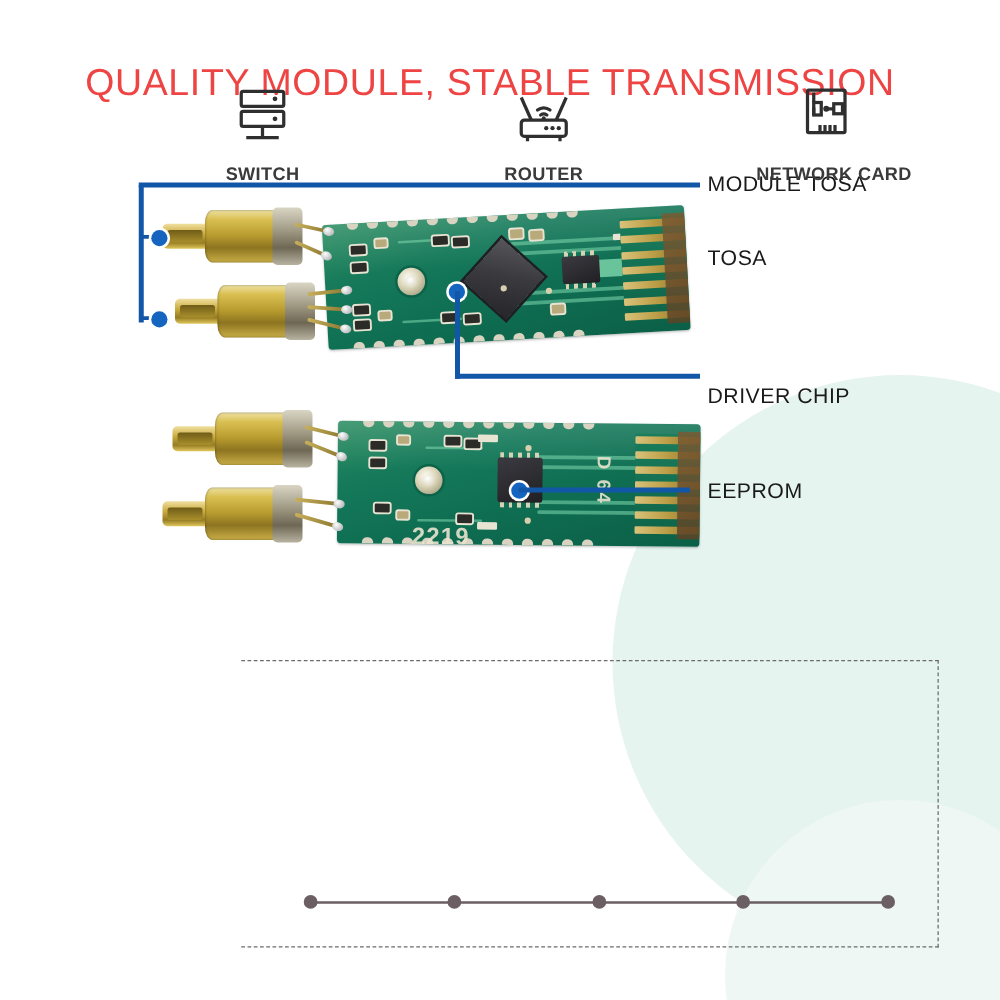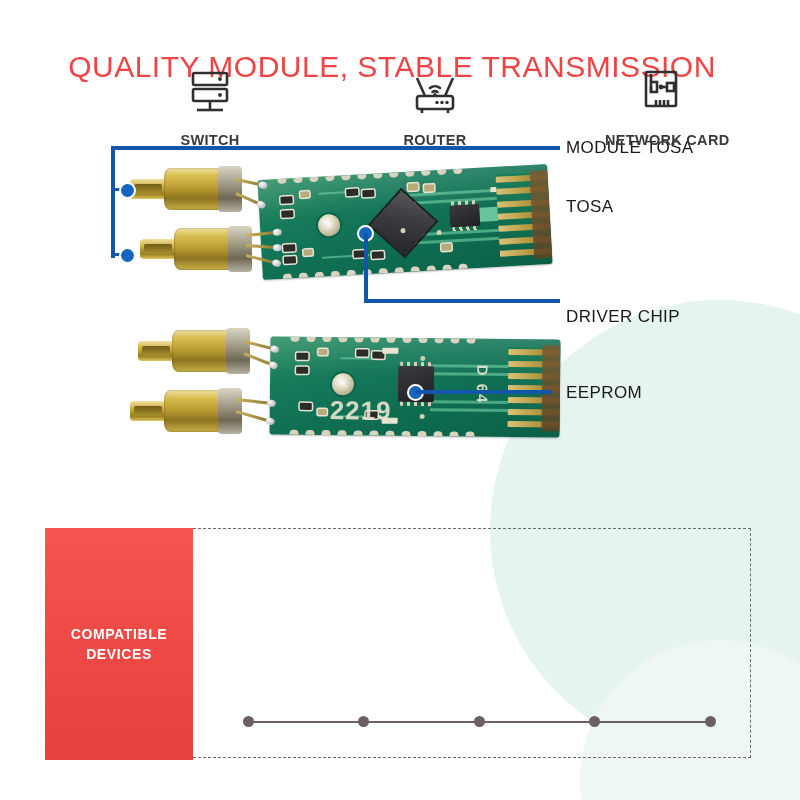--- a/index.html
+++ b/index.html
@@ -418,21 +418,21 @@
         <div class="smd cap" style="left:48px; top:12px; width:9px; height:6px;"></div>
         <div class="smd cap" style="left:48px; top:72px; width:9px; height:6px;"></div>
         <div class="smd res" style="left:86px; top:12px; width:12px; height:7px;"></div>
         <div class="smd res" style="left:102px; top:14px; width:12px; height:7px;"></div>
         <div class="smd res" style="left:96px; top:74px; width:12px; height:7px;"></div>
         <div class="smd pad" style="left:112px; top:10px; width:16px; height:6px;"></div>
         <div class="smd pad" style="left:112px; top:80px; width:16px; height:6px;"></div>
         <div class="via" style="left:150px; top:18px;"></div>
         <div class="via" style="left:150px; top:76px;"></div>
 
-        <div class="silk" style="left:60px; top:58px; font-size:26px;">2219</div>
+        <div class="silk" style="left:60px; top:82px; font-size:19px;">2219</div>
         <div class="silk" style="left:204px; top:26px; font-size:15px; writing-mode:vertical-rl; letter-spacing:2px;">D 64</div>
 
         <div class="fingers">
           <div class="finger"></div>
             <div class="finger"></div>
             <div class="finger"></div>
           <div class="finger"></div>
             <div class="finger"></div>
             <div class="finger"></div>
           <div class="finger"></div>
@@ -483,26 +483,20 @@
 
   <div class="cl-label" style="left:566px; top:138px;">MODULE TOSA</div>
   <div class="cl-label" style="left:566px; top:197px;">TOSA</div>
   <div class="cl-label" style="left:566px; top:275px;margin-top:32px;">DRIVER CHIP</div>
   <div class="cl-label" style="left:566px; top:383px;text-align:center;">EEPROM</div>
 
   <div id="compat">
 
     <div id="compat-body"></div>
 
-    <div id="compat-badge">
-      <div class="txt">
-        <div>COMPATIBLE</div>
-        <div>DEVICES</div>
-      </div>
-    </div>
   </div>
 
   <div id="dev-row">
 
     <div class="dev">
       <div class="glyph">
         <svg width="52" height="52" viewBox="0 0 52 52" fill="none" stroke="#2f2f2f" stroke-width="2.6">
           <rect x="9" y="7" width="34" height="12" rx="1.5"></rect>
           <circle cx="36" cy="13" r="1.9" fill="#2f2f2f" stroke="none"></circle>
           <rect x="9" y="23" width="34" height="12" rx="1.5"></rect>

